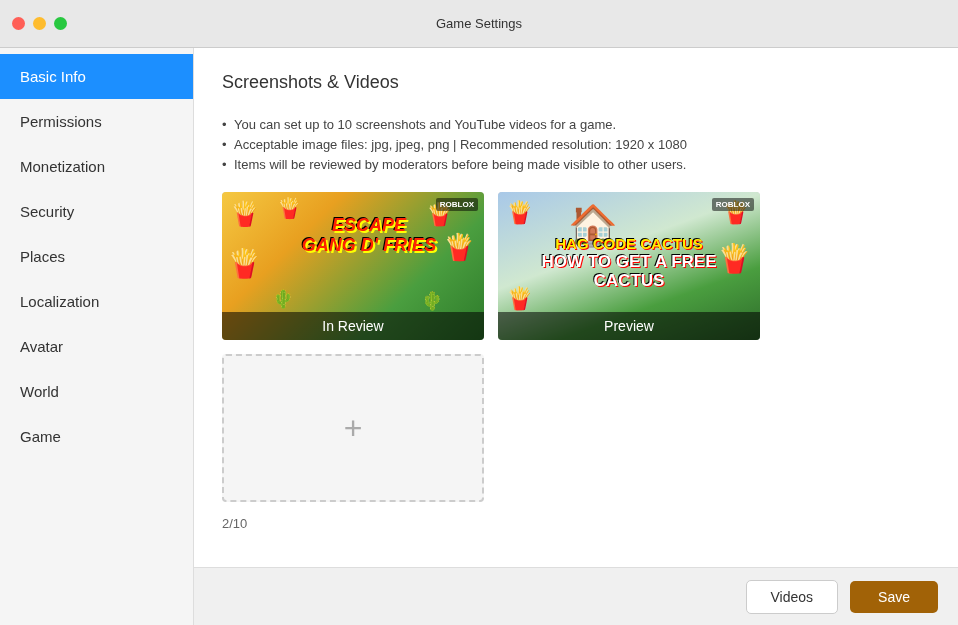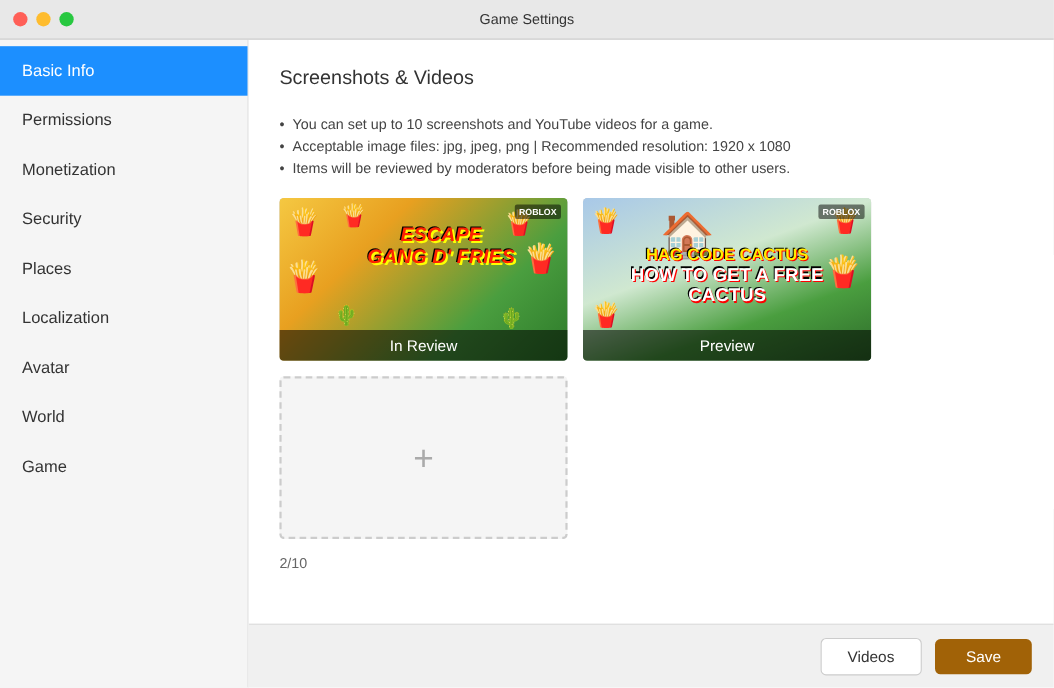--- a/index.html
+++ b/index.html
@@ -6,21 +6,21 @@
     body {
       font-family: -apple-system, BlinkMacSystemFont, "Segoe UI", sans-serif;
       background: #ececec;
       width: 958px;
       height: 625px;
       overflow: hidden;
       display: flex;
       flex-direction: column;
     }
     .title-bar {
-      height: 36px;
+      height: 48px;
       background: #e8e8e8;
       border-bottom: 1px solid #ccc;
       display: flex;
       align-items: center;
       justify-content: center;
       position: relative;
       flex-shrink: 0;
     }
     .title-bar-buttons {
       position: absolute;
@@ -43,21 +43,21 @@
       font-size: 13px;
       font-weight: 500;
       color: #333;
     }
     .app-body {
       display: flex;
       flex: 1;
       overflow: hidden;
     }
     .sidebar {
-      width: 226px;
+      width: 194px;
       background: #f5f5f5;
       border-right: 1px solid #ddd;
       display: flex;
       flex-direction: column;
       flex-shrink: 0;
       padding-top: 6px;
     }
     .sidebar-item {
       padding: 14px 20px;
       font-size: 15px;

